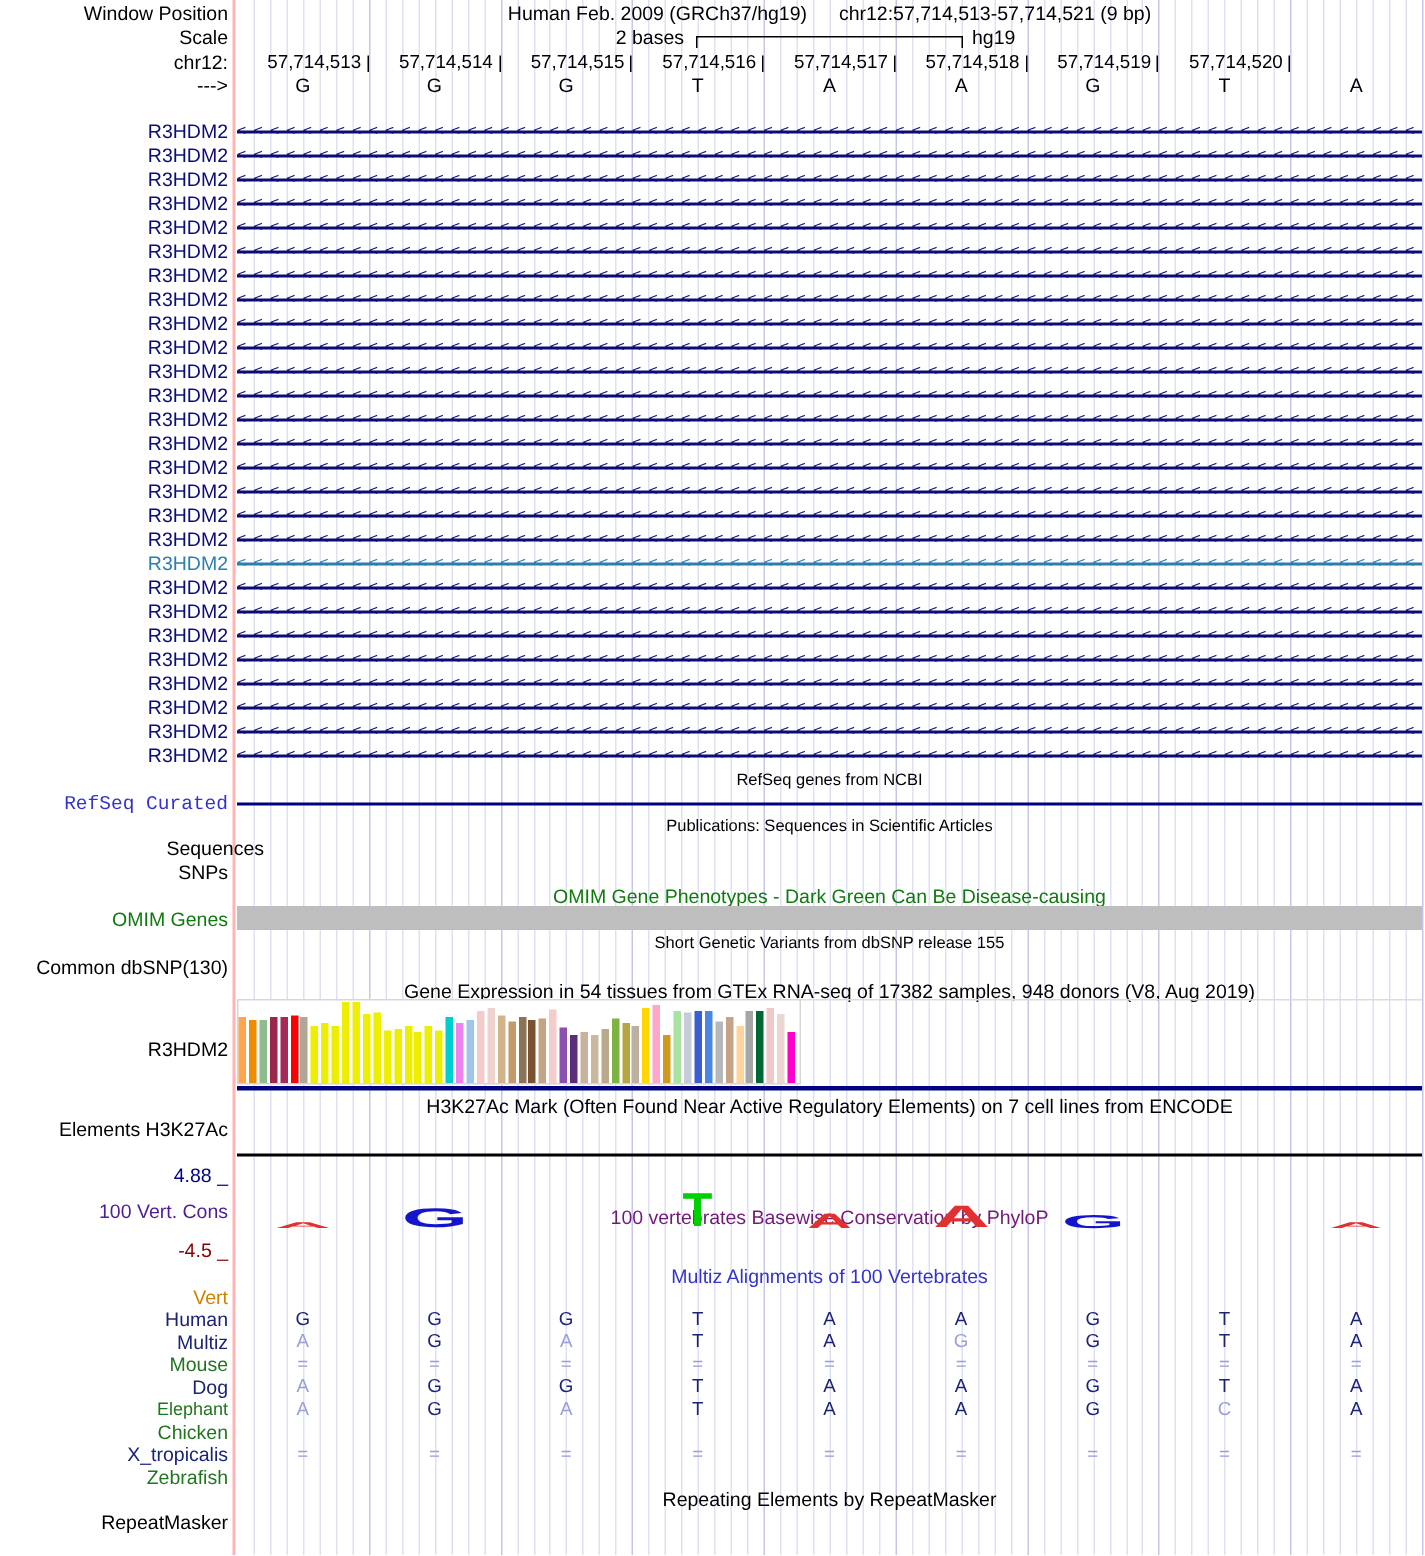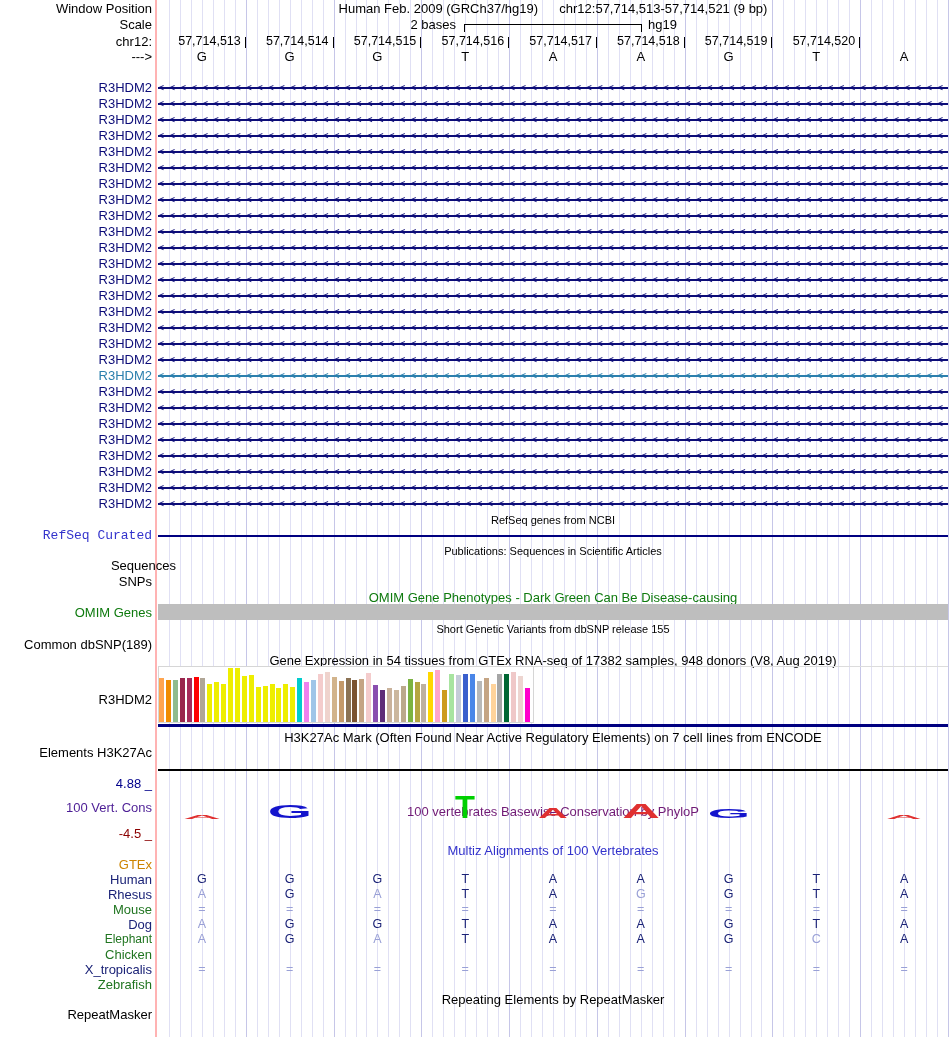--- a/index.html
+++ b/index.html
@@ -248,21 +248,21 @@
 
   <div class="title sm" style="top:544px;">Publications: Sequences in Scientific Articles</div>
   <div class="lbl" style="top:558px;margin-left:24px;">Sequences</div>
   <div class="lbl" style="top:574px;">SNPs</div>
 
   <div class="title" id="omim-title" style="top: 590px; color: rgb(14, 122, 14);">OMIM Gene Phenotypes - Dark Green Can Be Disease-causing</div>
   <div class="hline" id="omim-bar" style="top: 604px; height: 16px; background: rgb(190, 190, 190);"></div>
   <div class="lbl" id="omim-label" style="top: 605px; color: rgb(14, 122, 14);">OMIM Genes</div>
 
   <div class="title sm" style="top:622px;">Short Genetic Variants from dbSNP release 155</div>
-  <div class="lbl" style="top:637px;">Common dbSNP(189)</div>
+  <div class="lbl" style="top:637px;">Common dbSNP(130)</div>
 
   <div class="title" style="top:653px;">Gene Expression in 54 tissues from GTEx RNA-seq of 17382 samples, 948 donors (V8, Aug 2019)</div>
   <div style="position:absolute;left:158px;top:666px;width:790px;height:1px;background:#DCDCDC;"></div>
   <div style="position:absolute;left:158px;top:666px;width:376px;height:57px;background:#fff;border:1px solid #D6D6D6;box-sizing:border-box;"></div>
   <div class="lbl" style="top:692px;">R3HDM2</div>
   <div id="gtex-bars">
       <div style="position: absolute; left: 159px; top: 678px; width: 5px; height: 44px; background: rgb(255, 165, 79);"></div>
       <div style="position: absolute; left: 165.907px; top: 680px; width: 5px; height: 42px; background: rgb(240, 140, 0);"></div>
       <div style="position: absolute; left: 172.815px; top: 680px; width: 5px; height: 42px; background: rgb(143, 188, 143);"></div>
       <div style="position: absolute; left: 179.722px; top: 678px; width: 5px; height: 44px; background: rgb(153, 38, 77);"></div>
@@ -431,22 +431,22 @@
     <div style="position: absolute; left: 0px; top: 352px; width: 152px; height: 16px; text-align: right; font-size: 13px; line-height: 16px; color: rgb(12, 12, 120);">R3HDM2</div>
     <div style="position: absolute; left: 0px; top: 368px; width: 152px; height: 16px; text-align: right; font-size: 13px; line-height: 16px; color: rgb(43, 127, 173);">R3HDM2</div>
     <div style="position: absolute; left: 0px; top: 384px; width: 152px; height: 16px; text-align: right; font-size: 13px; line-height: 16px; color: rgb(12, 12, 120);">R3HDM2</div>
     <div style="position: absolute; left: 0px; top: 400px; width: 152px; height: 16px; text-align: right; font-size: 13px; line-height: 16px; color: rgb(12, 12, 120);">R3HDM2</div>
     <div style="position: absolute; left: 0px; top: 416px; width: 152px; height: 16px; text-align: right; font-size: 13px; line-height: 16px; color: rgb(12, 12, 120);">R3HDM2</div>
     <div style="position: absolute; left: 0px; top: 432px; width: 152px; height: 16px; text-align: right; font-size: 13px; line-height: 16px; color: rgb(12, 12, 120);">R3HDM2</div>
     <div style="position: absolute; left: 0px; top: 448px; width: 152px; height: 16px; text-align: right; font-size: 13px; line-height: 16px; color: rgb(12, 12, 120);">R3HDM2</div>
     <div style="position: absolute; left: 0px; top: 464px; width: 152px; height: 16px; text-align: right; font-size: 13px; line-height: 16px; color: rgb(12, 12, 120);">R3HDM2</div>
     <div style="position: absolute; left: 0px; top: 480px; width: 152px; height: 16px; text-align: right; font-size: 13px; line-height: 16px; color: rgb(12, 12, 120);">R3HDM2</div>
     <div style="position: absolute; left: 0px; top: 496px; width: 152px; height: 16px; text-align: right; font-size: 13px; line-height: 16px; color: rgb(12, 12, 120);">R3HDM2</div>
-    <div style="position: absolute; left: 0px; top: 857px; width: 152px; height: 15px; text-align: right; font-size: 13px; line-height: 15px; color: rgb(204, 132, 0);">GTEx</div>
+    <div style="position: absolute; left: 0px; top: 857px; width: 152px; height: 15px; text-align: right; font-size: 13px; line-height: 15px; color: rgb(204, 132, 0);">Vert</div>
     <div style="position: absolute; left: 0px; top: 872px; width: 152px; height: 15px; text-align: right; font-size: 13px; line-height: 15px; color: rgb(27, 35, 119);">Human</div>
-    <div style="position: absolute; left: 0px; top: 887px; width: 152px; height: 15px; text-align: right; font-size: 13px; line-height: 15px; color: rgb(27, 35, 119);">Rhesus</div>
+    <div style="position: absolute; left: 0px; top: 887px; width: 152px; height: 15px; text-align: right; font-size: 13px; line-height: 15px; color: rgb(27, 35, 119);">Multiz</div>
     <div style="position: absolute; left: 0px; top: 902px; width: 152px; height: 15px; text-align: right; font-size: 13px; line-height: 15px; color: rgb(32, 117, 32);">Mouse</div>
     <div style="position: absolute; left: 0px; top: 917px; width: 152px; height: 15px; text-align: right; font-size: 13px; line-height: 15px; color: rgb(27, 35, 119);">Dog</div>
     <div style="position: absolute; left: 0px; top: 932px; width: 152px; height: 15px; text-align: right; font-size: 12px; line-height: 15px; color: rgb(32, 117, 32);">Elephant</div>
     <div style="position: absolute; left: 0px; top: 947px; width: 152px; height: 15px; text-align: right; font-size: 13px; line-height: 15px; color: rgb(32, 117, 32);">Chicken</div>
     <div style="position: absolute; left: 0px; top: 962px; width: 152px; height: 15px; text-align: right; font-size: 13px; line-height: 15px; color: rgb(27, 35, 119);">X_tropicalis</div>
     <div style="position: absolute; left: 0px; top: 977px; width: 152px; height: 15px; text-align: right; font-size: 13px; line-height: 15px; color: rgb(32, 117, 32);">Zebrafish</div>
   </div>
 
 </body></html>

